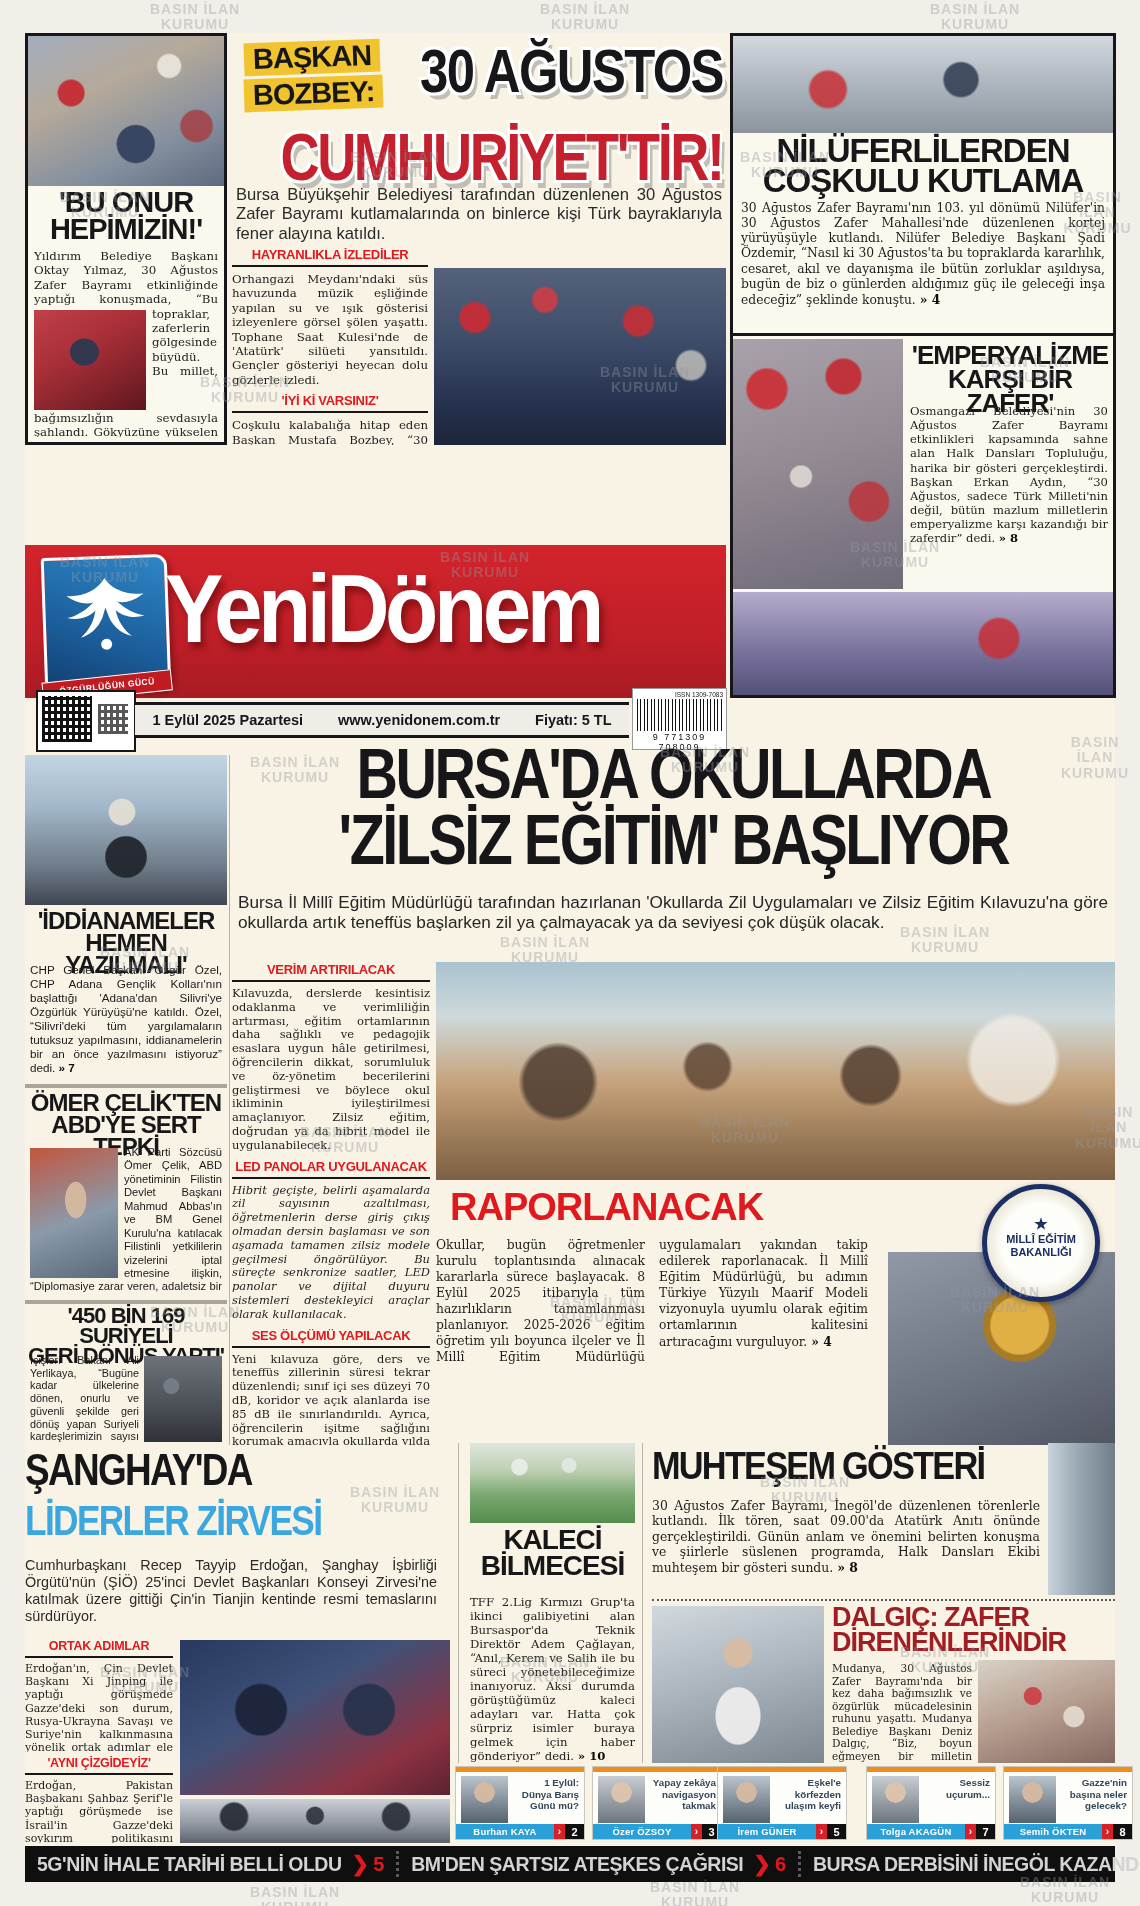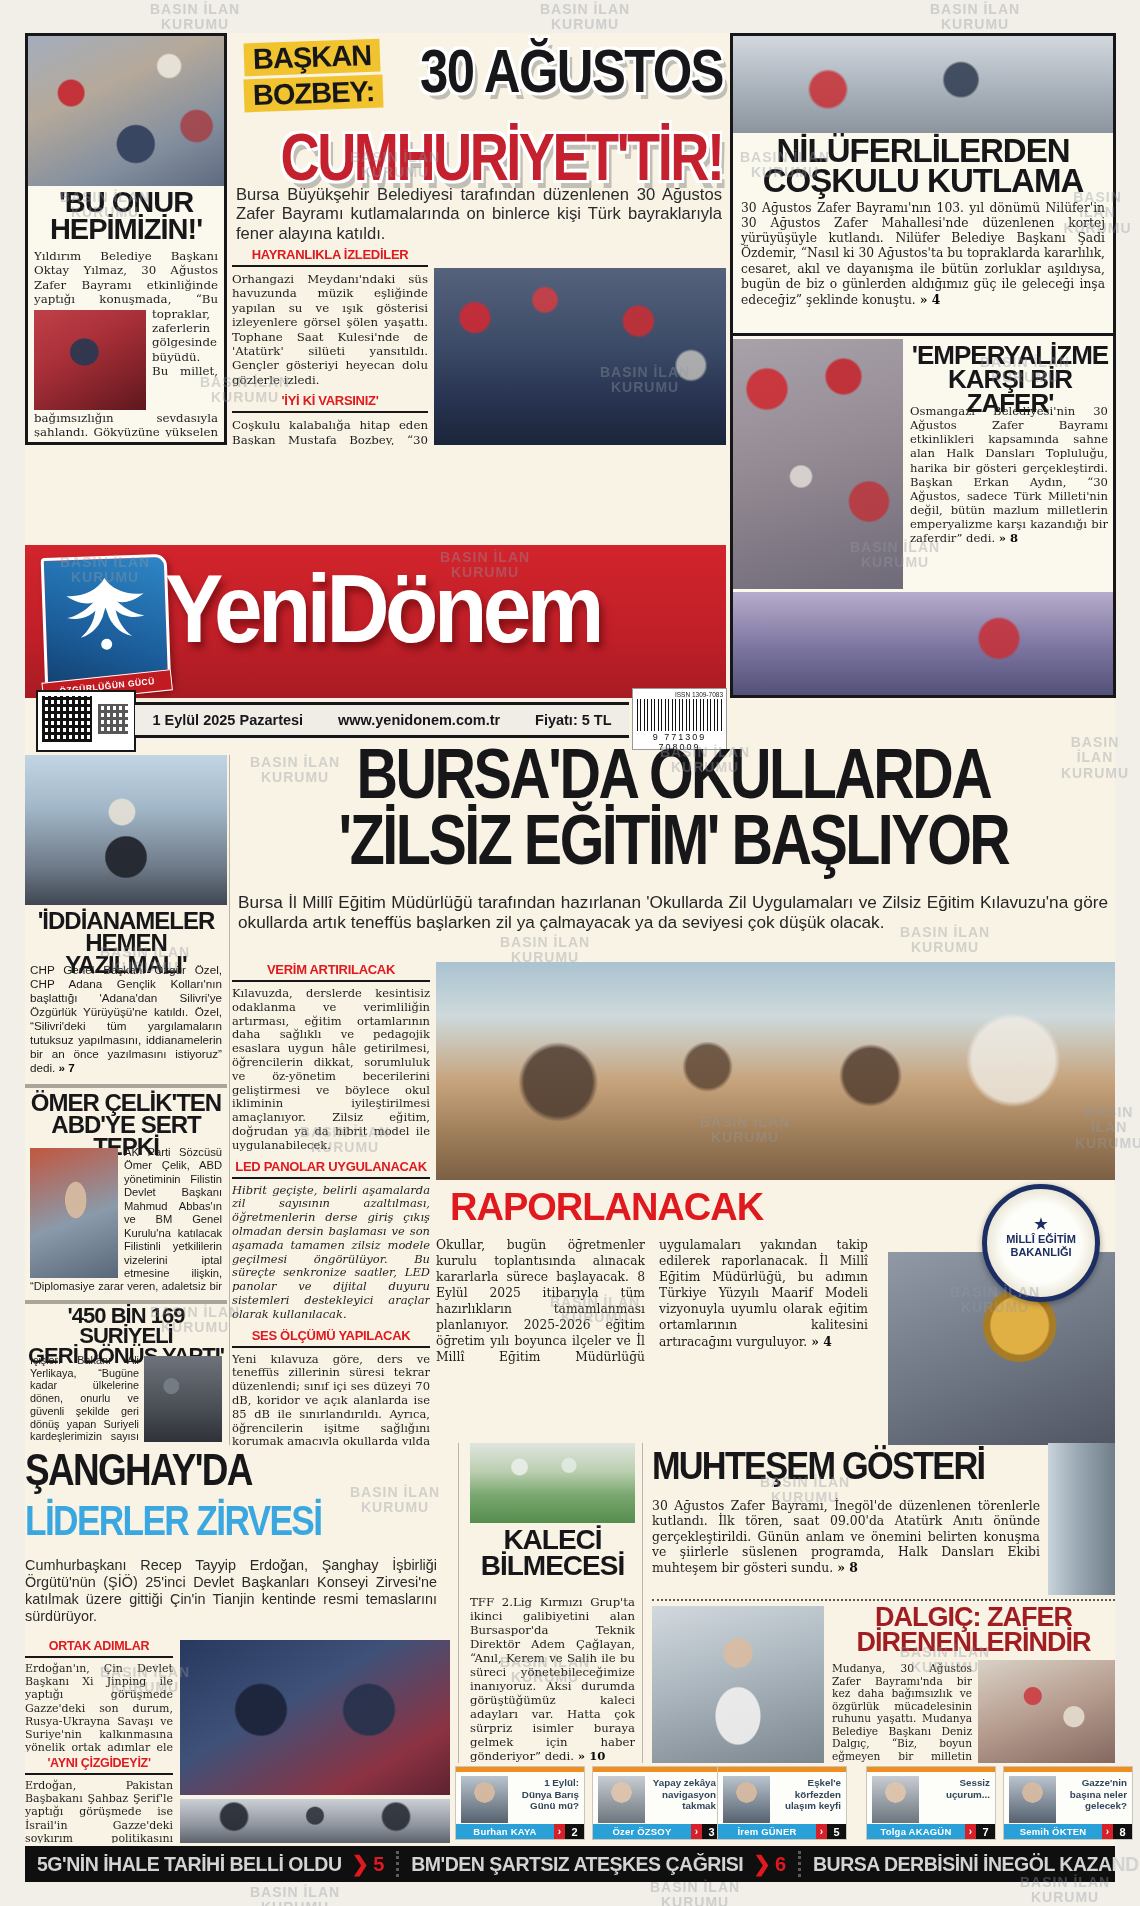--- a/index.html
+++ b/index.html
@@ -243,21 +243,21 @@
   </section>
 
   <section class="ab" style="left:652px;top:1443px;width:463px;height:322px;">
     <h2 class="hl" style="position:absolute;left:0;top:5px;width:390px;text-align:left;font-size:39px;letter-spacing:-2px;"><span class="cxl" style="transform:scaleX(.88);">MUHTEŞEM GÖSTERİ</span></h2>
     <div class="ab ph ph-pole" style="left:396px;top:0;width:67px;height:152px;"></div>
     <div class="bserif" style="position:absolute;left:0;top:55px;width:388px;height:96px;font-size:12.4px;line-height:1.24;overflow:hidden;">
       <span>30 Ağustos Zafer Bayramı, İnegöl'de düzenlenen törenlerle kutlandı. İlk tören, saat 09.00'da Atatürk Anıtı önünde gerçekleştirildi. Günün anlam ve önemini belirten konuşma ve şiirlerle süslenen programda, Halk Dansları Ekibi muhteşem bir gösteri sundu.</span> <b class="pg">8</b>
     </div>
     <div class="ab dot-h" style="left:0;top:156px;width:463px;"></div>
     <div class="ab ph ph-wave" style="left:0;top:163px;width:172px;height:157px;"></div>
-    <h3 class="hl" style="position:absolute;left:180px;top:162px;width:283px;text-align:center;font-size:27px;color:#a01d22;letter-spacing:-1px;"><span>DALGIÇ: ZAFER</span><br><span>DİRENENLERİNDİR</span></h3>
+    <h3 class="hl" style="position:absolute;left:180px;top:162px;width:283px;text-align:left;font-size:27px;color:#a01d22;letter-spacing:-1px;"><span>DALGIÇ: ZAFER</span><br><span>DİRENENLERİNDİR</span></h3>
     <div class="bserif" style="position:absolute;left:180px;top:219px;width:140px;height:101px;font-size:10.6px;line-height:1.18;overflow:hidden;">
       <span>Mudanya, 30 Ağustos Zafer Bayramı'nda bir kez daha bağımsızlık ve özgürlük mücadelesinin ruhunu yaşattı. Mudanya Belediye Başkanı Deniz Dalgıç, “Biz, boyun eğmeyen bir milletin Mudanya'daki mirasçılarıyız. Zafer, direnenlerindir” diye konuştu.</span> 
     </div>
     <div class="ab ph ph-mudanya" style="left:326px;top:217px;width:137px;height:103px;"></div>
   </section>
 
   <section class="ab" style="left:455px;top:1766px;width:685px;height:74px;">
     <div class="colbox" style="left:0;">
       <div class="colbar"></div>
       <div class="ab ph ph-col1" style="left:5px;top:9px;width:47px;height:47px;"></div>

